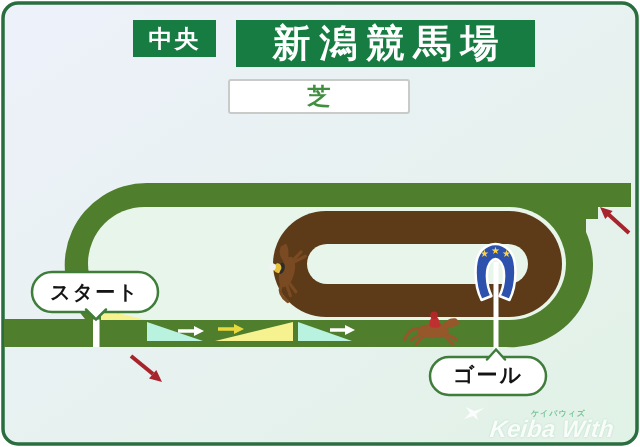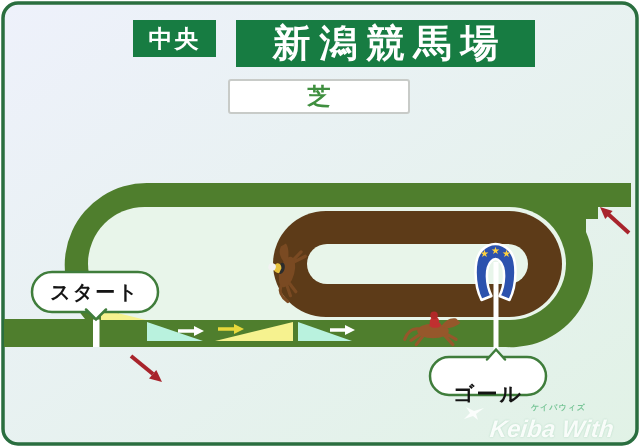--- a/index.html
+++ b/index.html
@@ -9,23 +9,23 @@
   .overlay{position:absolute;display:flex;align-items:center;justify-content:center;box-sizing:border-box;}
   .badge{left:133px;top:20px;width:83px;height:37px;background:#177c42;color:#fff;
          font-weight:900;font-size:24px;letter-spacing:2px;justify-content:center;}
   .title-box{left:236px;top:20px;width:299px;height:47px;background:#177c42;color:#fff;
          font-weight:900;font-size:38px;letter-spacing:9px;padding-left:9px;}
   .subtitle-box{left:228px;top:79px;width:182px;height:35px;background:#fff;
          border:2px solid #c8cbc8;border-radius:3px;font-weight:900;font-size:23px;color:#141414;gap:7px;}
   .subtitle-box .surface{color:#3f8f3f;}
   .bubble-text{font-weight:900;color:#141414;}
   .start-text{left:32px;top:272px;width:126px;height:40px;font-size:20px;letter-spacing:2px;}
-  .goal-text{left:430px;top:375px;width:116px;height:38px;font-size:21px;letter-spacing:2px;}
+  .goal-text{left:430px;top:356px;width:116px;height:38px;font-size:21px;letter-spacing:2px;}
   .watermark{left:462px;top:404px;width:166px;height:36px;flex-direction:column;
-             align-items:flex-end;justify-content:space-between;padding-right:14px;opacity:.9;}
+             align-items:flex-end;justify-content:flex-end;padding-right:14px;opacity:.9;}
   .wm-kana{font-size:8px;line-height:8px;color:#6cc08e;font-weight:700;letter-spacing:1px;margin-right:28px;}
   .wm-row{display:flex;align-items:center;gap:2px;}
   .wm-main{font-size:24px;line-height:22px;font-style:italic;font-weight:900;
            color:rgba(255,255,255,.95);text-shadow:0 0 2px rgba(120,190,150,.55);transform:skewX(-6deg);}
   .star{fill:#ffd23e;font-size:10px;font-weight:bold;}
   text{font-family:"DejaVu Sans","Liberation Sans",sans-serif;}
 </style>
 </head>
 <body>
 

